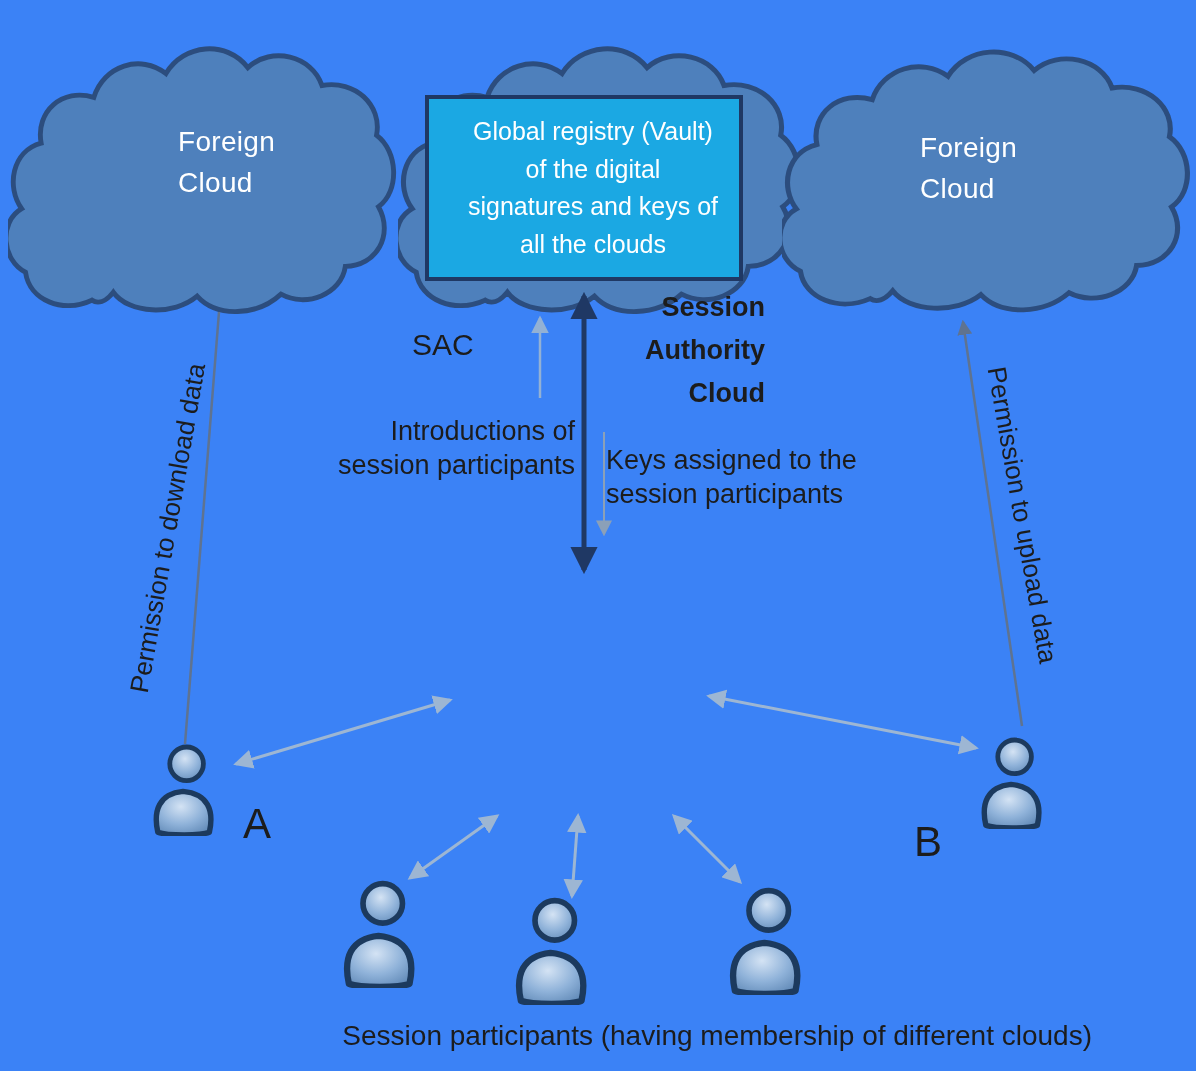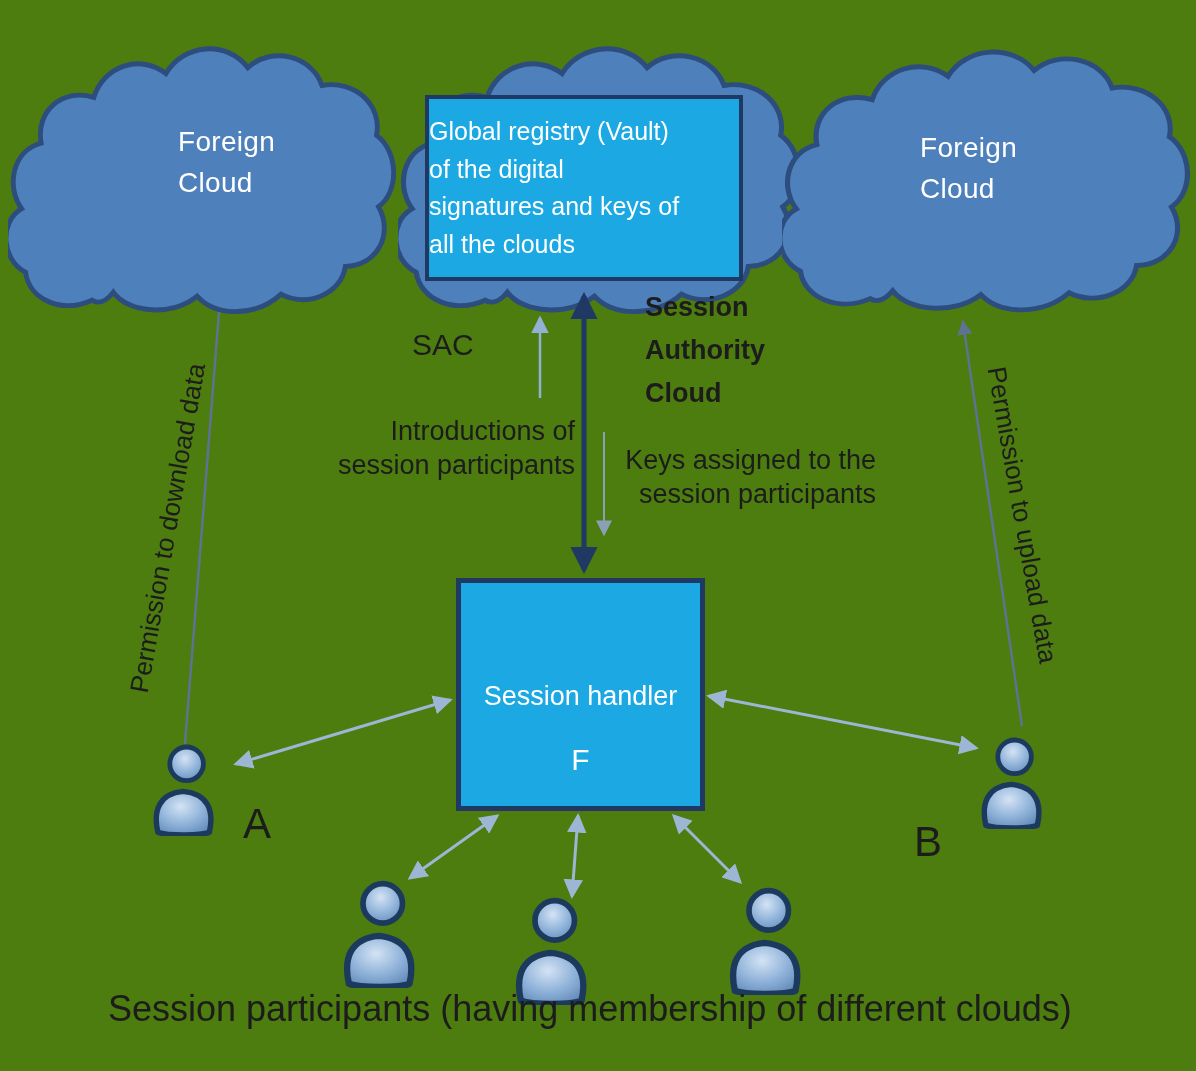--- a/index.html
+++ b/index.html
@@ -1,34 +1,34 @@
 <!DOCTYPE html>
 <html style="--cloud_fill: #4E80BC; --cloud_stroke: #2C4D7E; --box_fill: #1BA8E3; --box_stroke: #1F3864; --arrow_navy: #1F3864; --arrow_light: #9DB6D3; --arrow_sac: #93B1D4; --arrow_gray: #8BA0B8; --line_permission: #5F7390; --person_stroke: #1C3A5E; --text_dark: #1C1C1C; --text_white: #FFFFFF;"><head>
 <meta charset="utf-8">
 <style>
   html,body{margin:0;padding:0;background:#ffffff;}
   #canvas{
     position:relative;width:1196px;height:1071px;overflow:hidden;
-    font-family:"Liberation Sans", sans-serif;background:#4d7c0f;
+    font-family:"Liberation Sans", sans-serif;background:#3b82f6;
   }
   .abs{position:absolute;}
   .prewrap{white-space:pre-line;}
   .cloud-label{
     color:#ffffff;font-size:28px;line-height:1.45;letter-spacing:.3px;z-index:7;
   }
   .cyan-box{
     background:var(--box_fill);border:4px solid var(--box_stroke);
     box-sizing:border-box;z-index:3;
   }
   .registry-text{
-    color:#ffffff;font-size:25px;line-height:1.5;
-    width:100%;padding-top:14px;
+    color:#ffffff;font-size:25px;line-height:1.5;text-align:center;
+    width:100%;padding-top:14px;margin-left:9px;
   }
   .handler-text{color:#ffffff;font-size:27px;text-align:center;width:100%;}
-  .dark-text{color:#1c1c1c;z-index:7;}
+  .dark-text{color:#1c1c1c;z-index:7;text-align:right;}
   .rotated{
     white-space:nowrap;color:#1c1c1c;font-size:26px;z-index:7;
   }
   svg.layer{position:absolute;left:0;top:0;z-index:5;pointer-events:none;}
   svg.cloud{position:absolute;z-index:1;}
   svg.person{position:absolute;z-index:6;}
 </style>
 </head>
 <body>
 
@@ -61,24 +61,20 @@
   <div class="abs cloud-label prewrap" style="left:920px;top:128px">Foreign
 Cloud</div>
 
   <div class="abs cyan-box" style="left:425px;top:95px;width:318px;height:186px">
     <div class="registry-text prewrap">Global registry (Vault)
 of the digital
 signatures and keys of
 all the clouds</div>
   </div>
 
-  <div class="abs cyan-box" style="left:456px;top:578px;width:249px;height:233px;border-width:5px">
-    <div class="handler-text abs" style="top:98px">Session handler</div>
-    <div class="handler-text abs" style="top:160px;font-size:30px">F</div>
-  </div>
 
   <svg class="layer" width="1196" height="1071" viewBox="0 0 1196 1071">
     <defs>
       <marker id="ah-navy" viewBox="0 0 10 10" refX="8.5" refY="5" markerWidth="5.5" markerHeight="5.5" orient="auto-start-reverse">
         <path d="M0,0 L10,5 L0,10 z" style="fill:var(--arrow_navy)"></path>
       </marker>
       <marker id="ah-light" viewBox="0 0 10 10" refX="8.5" refY="5" markerWidth="6.5" markerHeight="6.5" orient="auto-start-reverse">
         <path d="M0,0 L10,5 L0,10 z" style="fill:var(--arrow_light)"></path>
       </marker>
       <marker id="ah-sac" viewBox="0 0 10 10" refX="8.5" refY="5" markerWidth="7" markerHeight="7" orient="auto-start-reverse">
@@ -115,21 +111,21 @@
 
   <div class="abs dark-text" style="left:412px;top:328px;font-size:30px">SAC</div>
 
   <div class="abs dark-text prewrap" style="left:645px;top:286px;font-size:27px;font-weight:bold;line-height:1.6">Session
 Authority
 Cloud</div>
 
   <div class="abs dark-text prewrap" style="left:330px;top:415px;width:245px;font-size:27px;line-height:1.25;text-align:right">Introductions of
 session participants</div>
 
-  <div class="abs dark-text prewrap" style="left:606px;top:444px;width:270px;font-size:27px;line-height:1.25;text-align:right">Keys assigned to the
+  <div class="abs dark-text prewrap" style="left:606px;top:444px;width:270px;font-size:27px;line-height:1.25;text-align:left">Keys assigned to the
 session participants</div>
 
   <div class="abs rotated" style="left:168px;top:528px;transform:translate(-50%,-50%) rotate(-80deg)">Permission to download data</div>
 
   <div class="abs rotated" style="left:1022px;top:515px;transform:translate(-50%,-50%) rotate(80deg)">Permission to upload data</div>
 
   <svg class="person" style="left:147px;top:742px" width="72" height="94" viewBox="0 0 60 78">
     <circle cx="33" cy="18" r="14" style="fill:url(#pg);stroke:var(--person_stroke);stroke-width:4"></circle>
     <path d="M9 75 C5 57 10 43 30 41 C51 43 56 57 52 75 C45 78 17 78 9 75 Z" style="fill:url(#pg);stroke:var(--person_stroke);stroke-width:4.5;stroke-linejoin:round"></path>
   </svg>
@@ -147,15 +143,15 @@
   </svg>
   <svg class="person" style="left:508px;top:895px" width="85" height="110" viewBox="0 0 60 78">
     <circle cx="33" cy="18" r="14" style="fill:url(#pg);stroke:var(--person_stroke);stroke-width:4"></circle>
     <path d="M9 75 C5 57 10 43 30 41 C51 43 56 57 52 75 C45 78 17 78 9 75 Z" style="fill:url(#pg);stroke:var(--person_stroke);stroke-width:4.5;stroke-linejoin:round"></path>
   </svg>
   <svg class="person" style="left:722px;top:885px" width="85" height="110" viewBox="0 0 60 78">
     <circle cx="33" cy="18" r="14" style="fill:url(#pg);stroke:var(--person_stroke);stroke-width:4"></circle>
     <path d="M9 75 C5 57 10 43 30 41 C51 43 56 57 52 75 C45 78 17 78 9 75 Z" style="fill:url(#pg);stroke:var(--person_stroke);stroke-width:4.5;stroke-linejoin:round"></path>
   </svg>
 
-  <div class="abs dark-text" style="left:108px;top:988px;width:984px;font-size:36px;text-align:left">Session participants (having membership of different clouds)</div>
+  <div class="abs dark-text" style="left:108px;top:1020px;width:984px;font-size:28px;text-align:right">Session participants (having membership of different clouds)</div>
 
 </div>
 
 </body></html>

